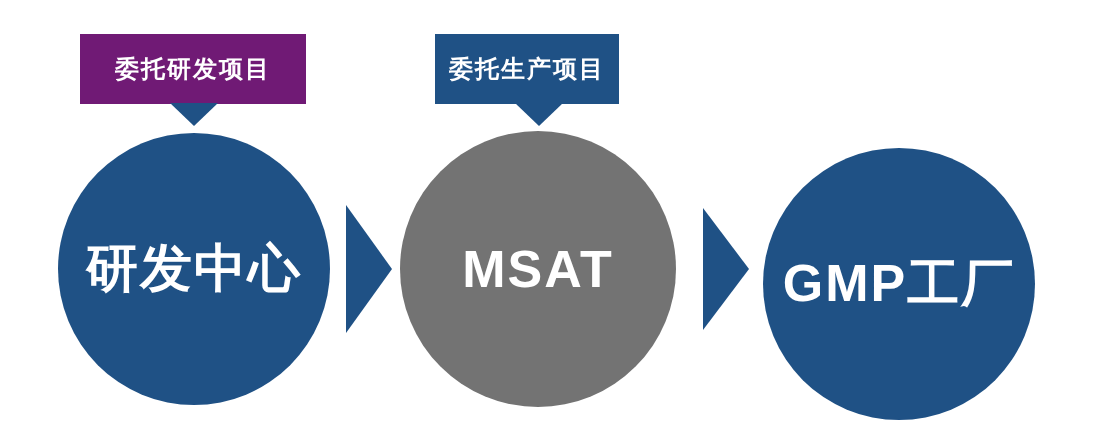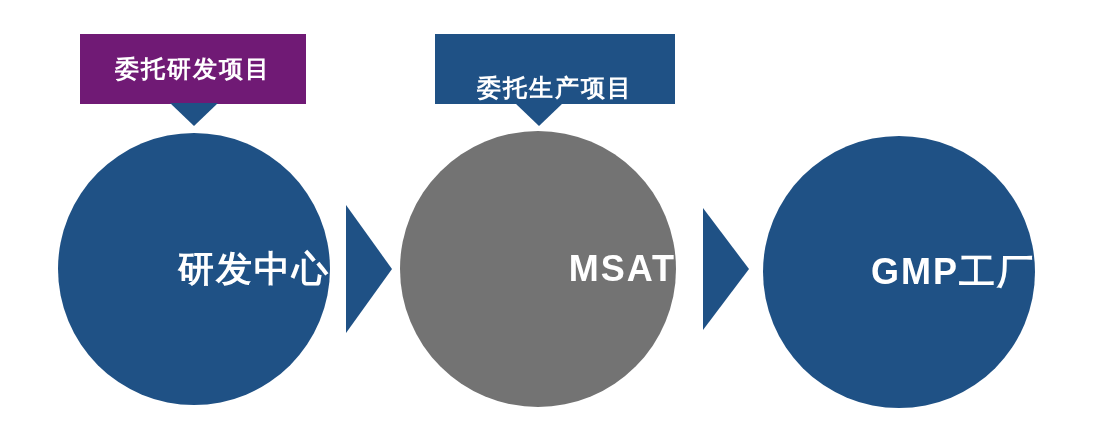--- a/index.html
+++ b/index.html
@@ -15,30 +15,30 @@
     overflow: hidden;
     font-family: "Liberation Sans", "DejaVu Sans", sans-serif;
   }
 
   
   .node {
     position: absolute;
     border-radius: 50%;
     display: flex;
     align-items: center;
-    justify-content: flex-end;
+    justify-content: center;
     color: #ffffff;
     font-weight: bold;
-    font-size: 36px;
+    font-size: 52px;
     letter-spacing: 2px;
     text-align: center;
   }
   .node-0 { left: 58px;  top: 133px; width: 272px; height: 272px; }
   .node-1 { left: 400px; top: 131px; width: 276px; height: 276px; }
-  .node-2 { left: 763px; top: 136px; width: 272px; height: 272px; }
+  .node-2 { left: 763px; top: 148px; width: 272px; height: 272px; }
 
   
   .arrow {
     position: absolute;
     clip-path: polygon(0 0, 100% 50%, 0 100%);
   }
   .arrow-0 { left: 346px; top: 205px; width: 46px; height: 128px; }
   .arrow-1 { left: 703px; top: 208px; width: 46px; height: 122px; }
 
   
@@ -46,21 +46,21 @@
     position: absolute;
     display: flex;
     align-items: center;
     justify-content: center;
     color: #ffffff;
     font-weight: bold;
     font-size: 24px;
     letter-spacing: 2px;
   }
   .callout-box-0 { left: 80px;  top: 34px; width: 226px; height: 70px; }
-  .callout-box-1 { left: 435px; top: 34px; width: 240px; height: 70px; align-items: flex-end; }
+  .callout-box-1 { left: 435px; top: 34px; width: 184px; height: 70px; }
 
   .callout-pointer {
     position: absolute;
     clip-path: polygon(0 0, 100% 0, 50% 100%);
   }
   .callout-pointer-0 { left: 170px; top: 103px; width: 48px; height: 23px; }
   .callout-pointer-1 { left: 515px; top: 103px; width: 48px; height: 23px; }
 </style>
 </head>
 <body>

